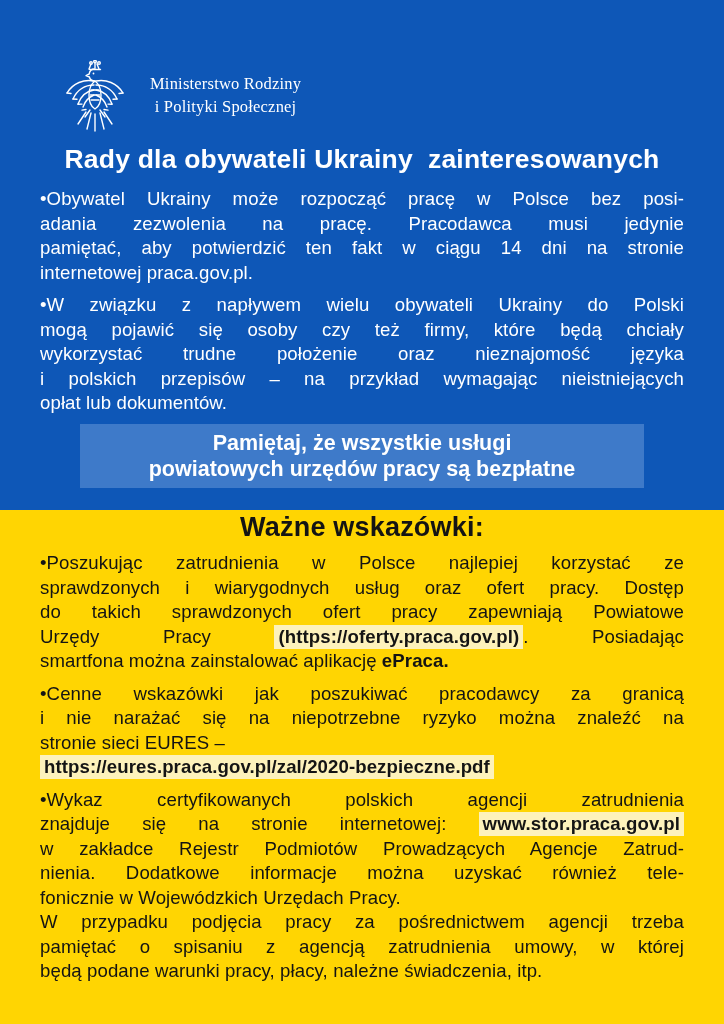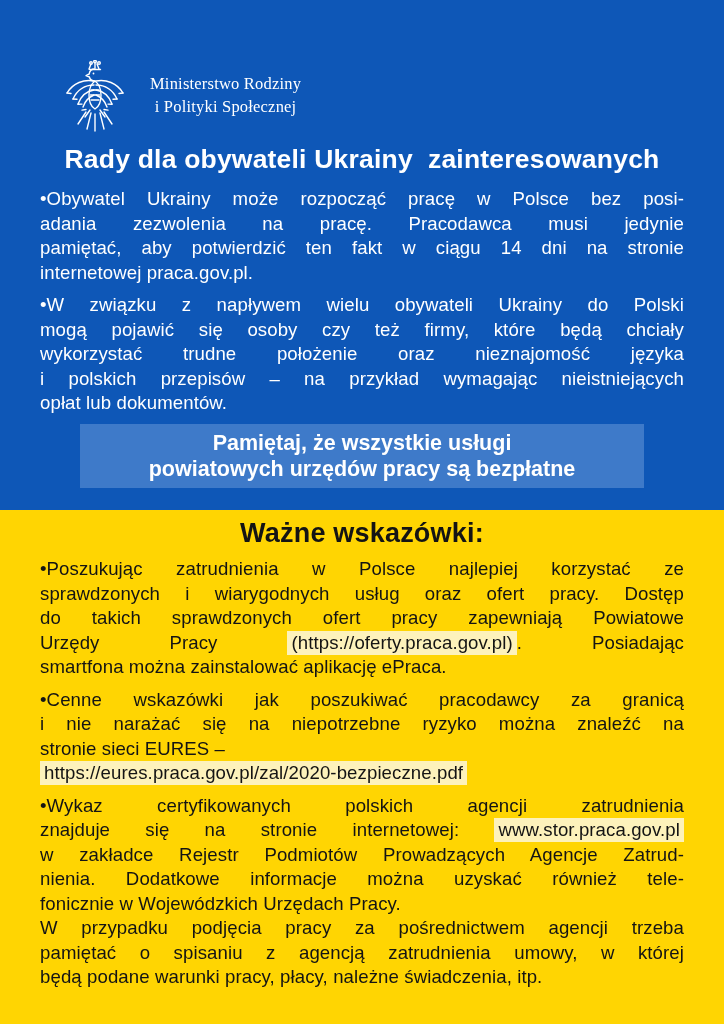--- a/index.html
+++ b/index.html
@@ -15,29 +15,29 @@
 
   .title{margin:7px 18px 0;text-align:center;font-weight:700;
          font-size:26.5px;line-height:29px;letter-spacing:.2px;}
   .title .tl{display:block;white-space:pre;}
 
   .body-paras{margin:13px 40px 0;font-size:18.6px;line-height:24.5px;letter-spacing:.1px;}
   .para{margin-bottom:8px;}
   .para:last-child{margin-bottom:0;}
   .line{text-align:left;}
   .line.just{text-align:justify;text-align-last:justify;}
-  .bold{font-weight:400;}
+  .bold{font-weight:700;}
   .hl{background:var(--hl,#fdf2bb);color:#141414;padding:1px 4px 2px;}
 
   .notice{width:556px;margin:8px auto 0;background:var(--box-blue,#3e7ac9);
           text-align:center;font-weight:700;font-size:21.5px;line-height:26px;
           padding:6px 4px;color:#fff;}
   .notice span{display:block;}
 
-  .tips-heading{margin:0;padding-top:7px;text-align:center;font-weight:700;
+  .tips-heading{margin:0;padding-top:1px;text-align:center;font-weight:700;
                 font-size:27px;line-height:32px;letter-spacing:.2px;}
   .yellow-section .body-paras{margin-top:8px;}
 </style>
 </head>
 <body>
 
 <div class="poster">
 
   <div class="blue-section">
 

